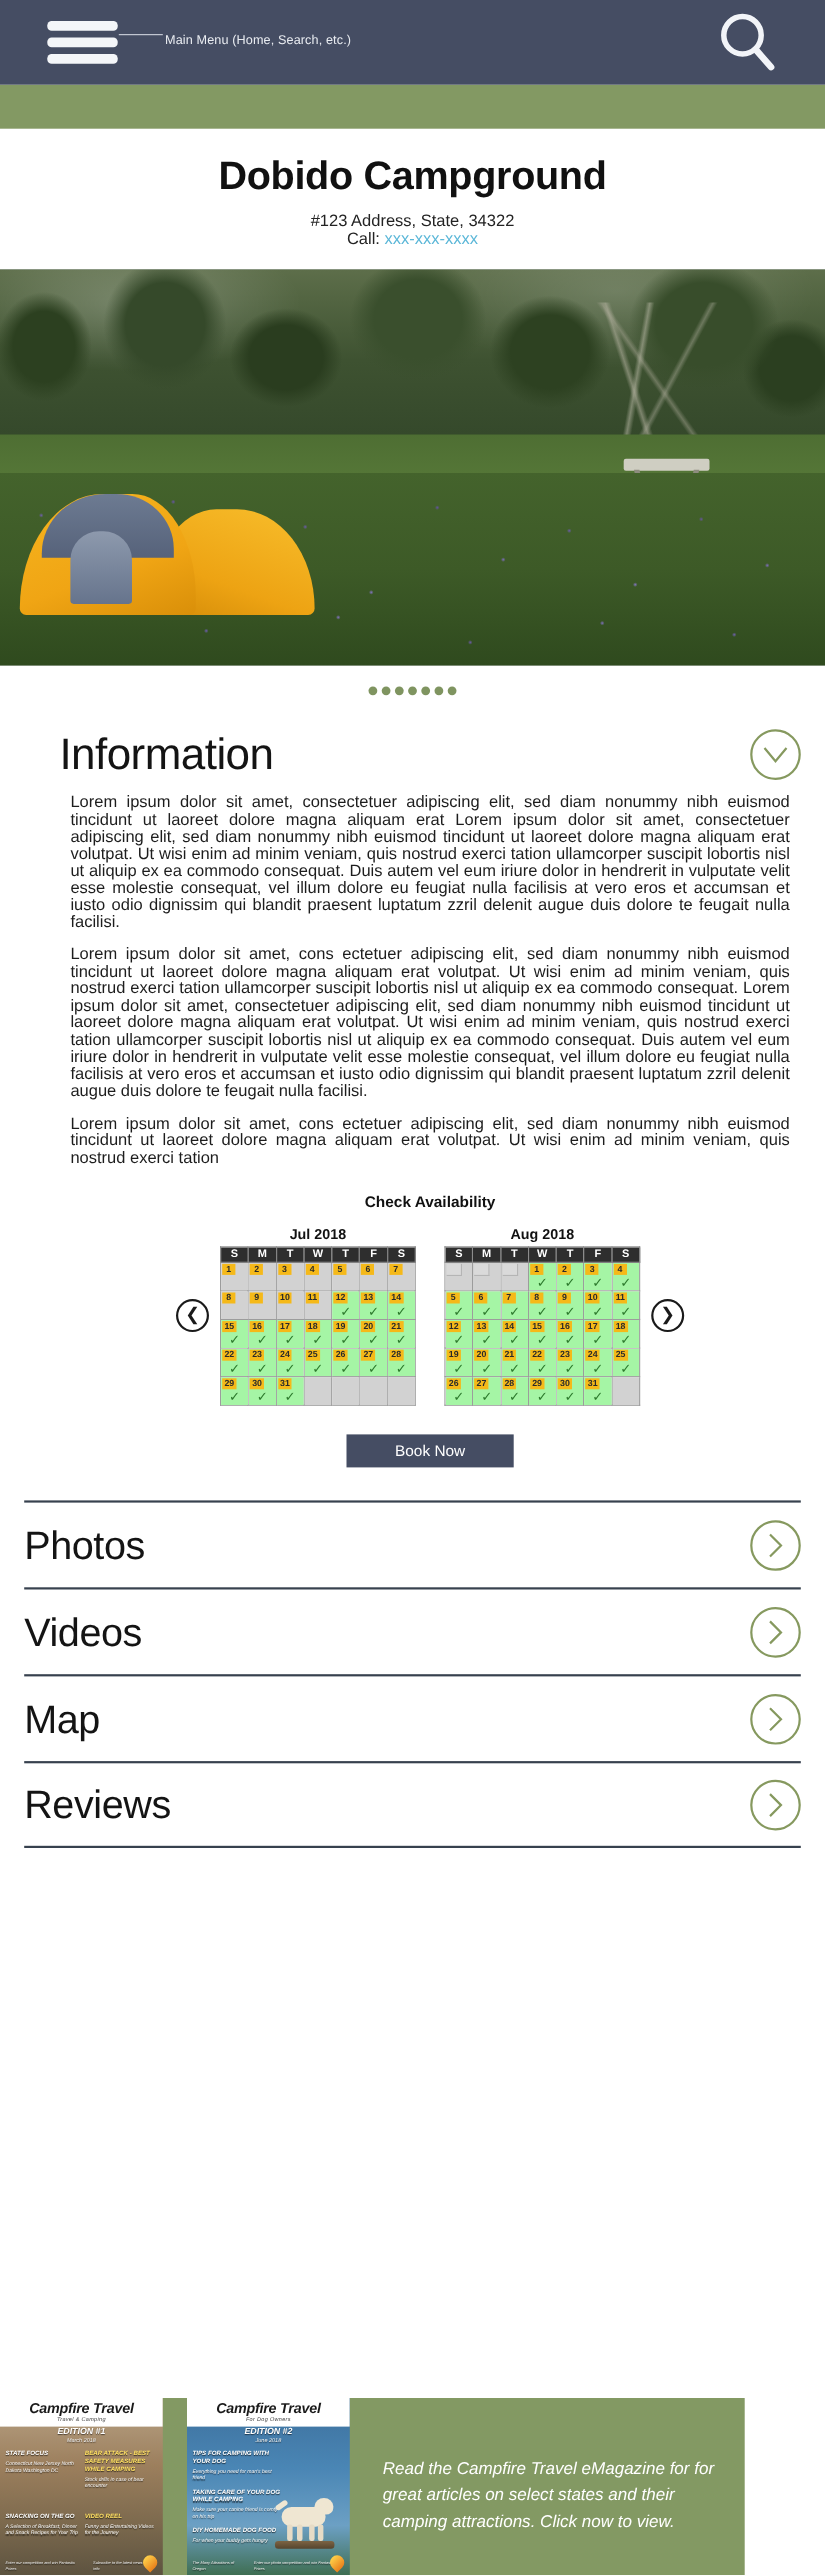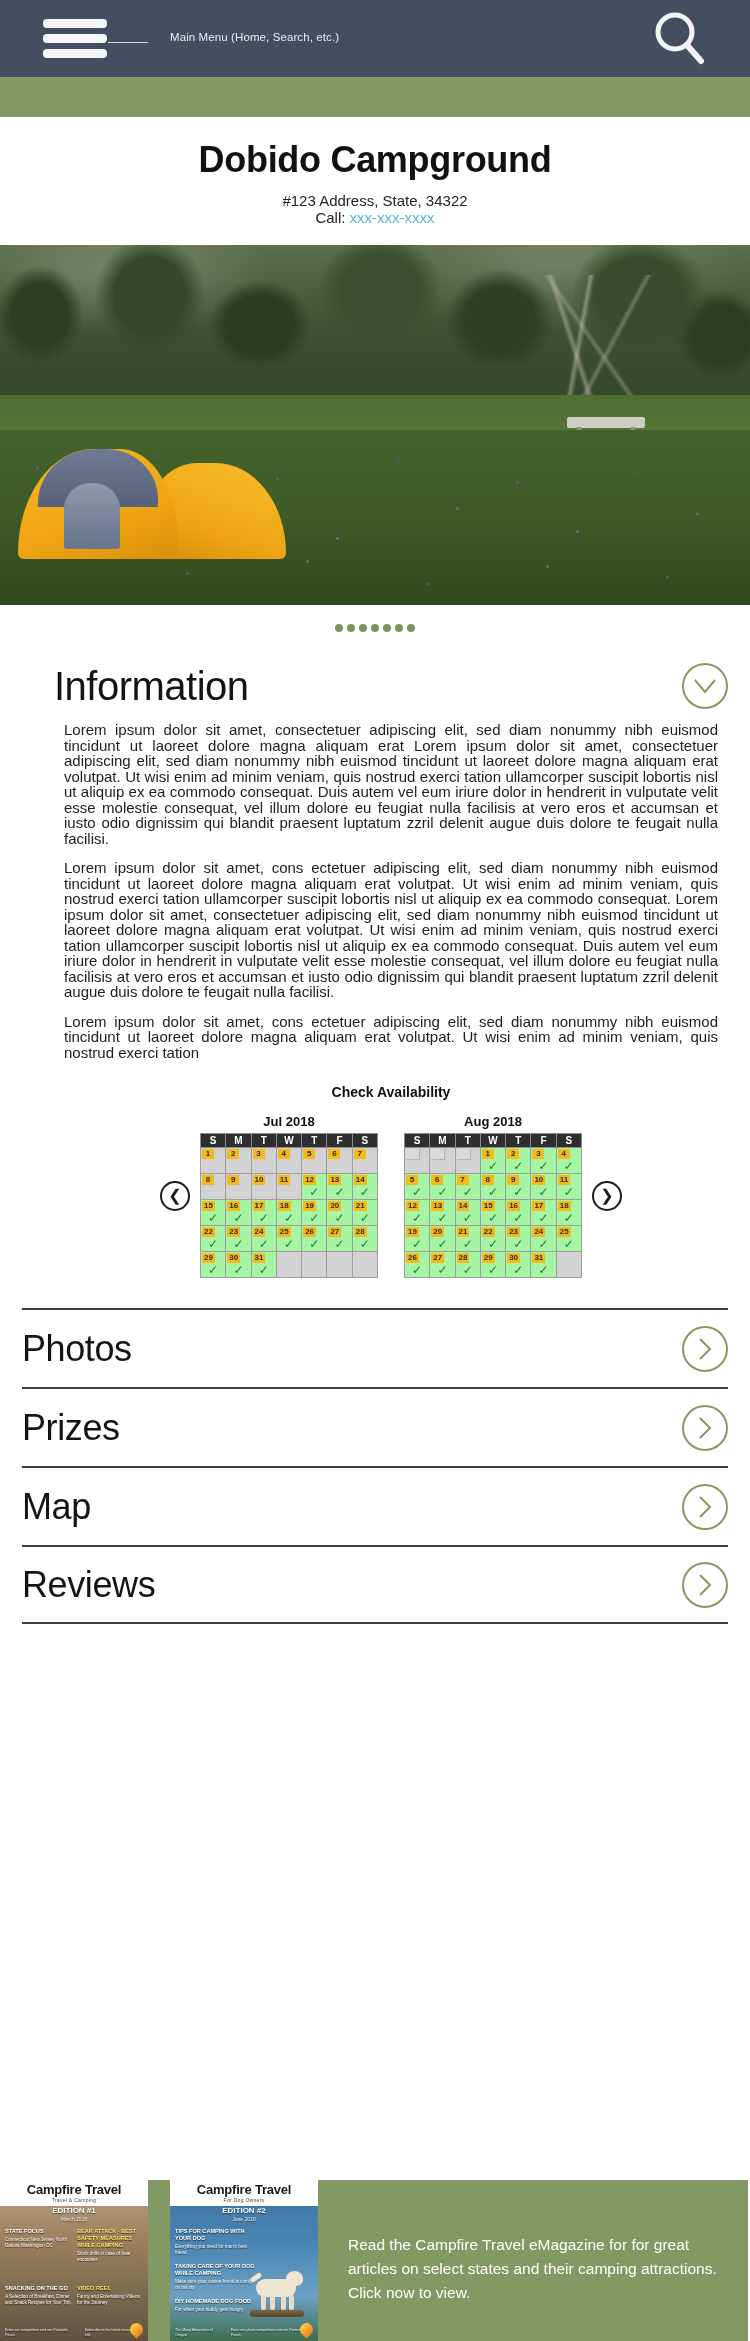--- a/index.html
+++ b/index.html
@@ -30,22 +30,21 @@
     display: block;
     height: 9px;
     background: #f4f6f9;
     border-radius: 4px;
   }
   .menu-callout {
     position: absolute;
     left: 108px;
     top: 31px;
     display: flex;
-    align-items: flex-end;
-    gap: 20px;
+    align-items: flex-start;
   }
   .callout-line {
     width: 40px; height: 1px; background: #cfd4dd; margin-right: 2px;
   }
   .menu-callout-text {
     color: #e9ecf1;
     font-size: 11.5px;
     white-space: nowrap;
     letter-spacing: .1px;
   }
@@ -326,24 +325,25 @@
     border-top: 2px solid #37414e;
     cursor: pointer;
   }
   .arow:last-child { border-bottom: 2px solid #37414e; }
   .arow .label { font-size: 36px; color: #141414; letter-spacing: -0.4px; }
 
   
   .footer {
     position: absolute;
     left: 0; bottom: 0;
-    width: 748px; height: 161px;
+    width: 677px; height: 161px;
     background: #839963;
     display: flex;
     align-items: stretch;
+    font-style: italic;
   }
   .mag {
     width: 148px; height: 161px;
     position: relative;
     overflow: hidden;
     flex: 0 0 auto;
     cursor: pointer;
   }
   .mag + .mag { margin-left: 22px; }
   .mag1 { background: linear-gradient(#b9a487 0%, #9c7f5d 38%, #7d6a4e 70%, #5d5340 100%); }
@@ -801,33 +801,36 @@
                 </td>
                 <td class="blank"></td>
               </tr>
             </tbody>
           </table>
       </div>
     </div>
     <div class="nav-circ">❯</div>
   </div>
 
+  <div class="book-row">
+    <button class="book-btn">Book Now</button>
+  </div>
 </div>
 
 <div class="rows">
   <div class="arow">
     <span class="label">Photos</span>
     <span class="circle-ico">
       <svg width="16" height="24" viewBox="0 0 16 24">
           <polyline points="3,2 13,12 3,22" fill="none" stroke="#86995f" stroke-width="2"></polyline>
         </svg>
     </span>
   </div>
   <div class="arow">
-    <span class="label">Prizes</span>
+    <span class="label">Videos</span>
     <span class="circle-ico">
       <svg width="16" height="24" viewBox="0 0 16 24">
           <polyline points="3,2 13,12 3,22" fill="none" stroke="#86995f" stroke-width="2"></polyline>
         </svg>
     </span>
   </div>
   <div class="arow">
     <span class="label">Map</span>
     <span class="circle-ico">
       <svg width="16" height="24" viewBox="0 0 16 24">

